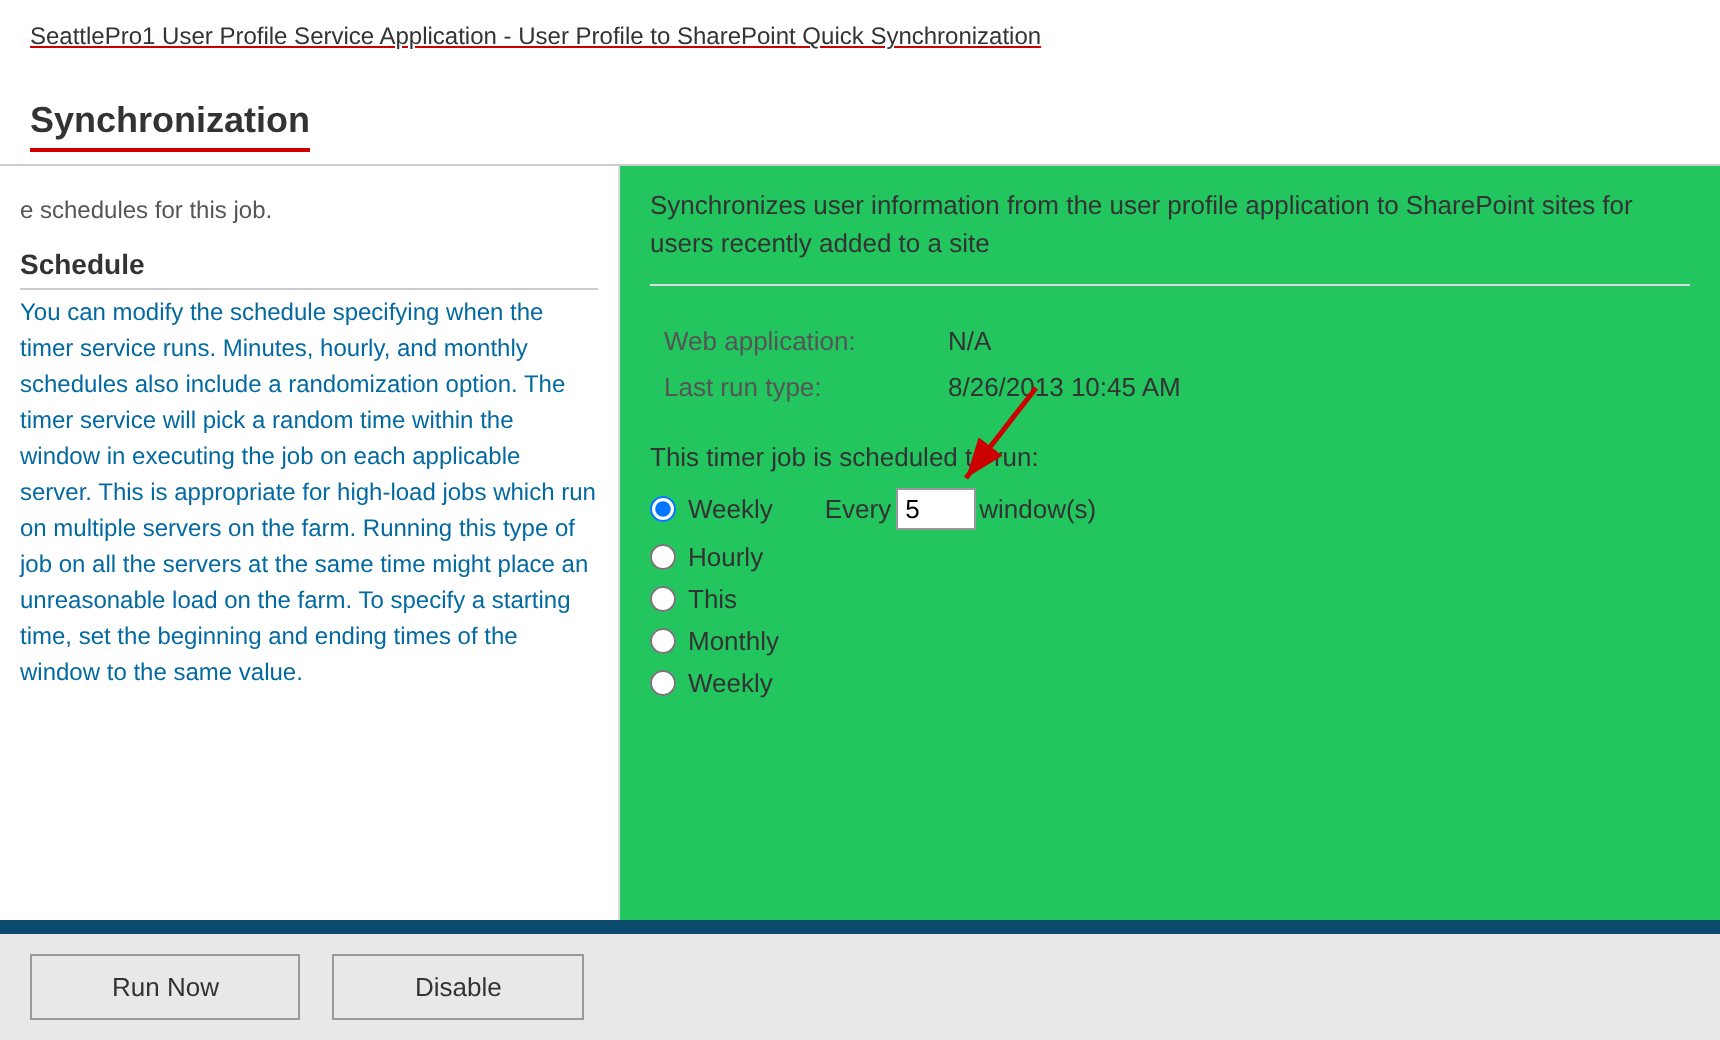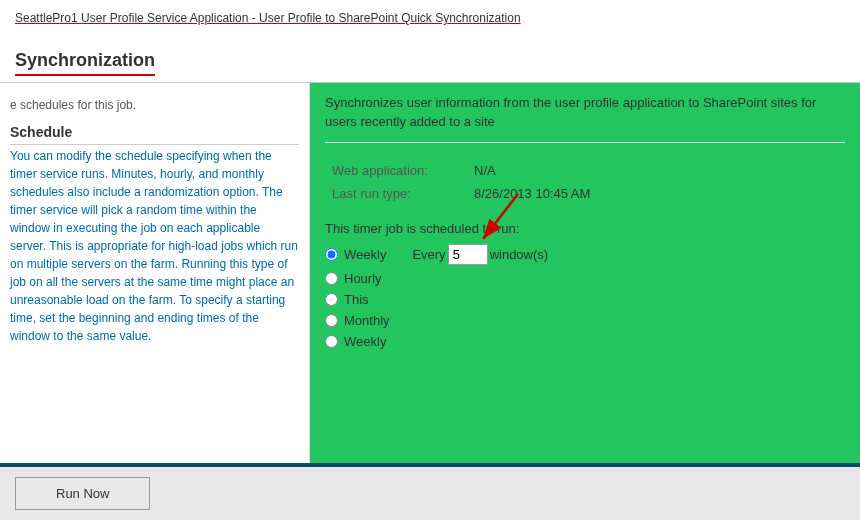--- a/index.html
+++ b/index.html
@@ -139,21 +139,21 @@
     .every-input {
       width: 40px;
       border: 1px solid #999;
       padding: 2px 4px;
       font-size: 13px;
     }
 
     
     .footer-buttons {
       background: #e8e8e8;
-      border-top: 4px solid #0c4a6e;
+      border-top: 7px solid #0c4a6e;
       padding: 10px 15px;
       display: flex;
       gap: 16px;
       justify-content: flex-start;
     }
 
     .btn {
       padding: 8px 40px;
       font-size: 13px;
       border: 1px solid #999;
@@ -268,15 +268,16 @@
           </div>
 
         </div>
       </div>
 
     </div>
   </div>
 
   <div class="footer-buttons">
     <button class="btn">Run Now</button>
+    <button class="btn">Disable</button>
   </div>
 
 </div>
 
 </body></html>

